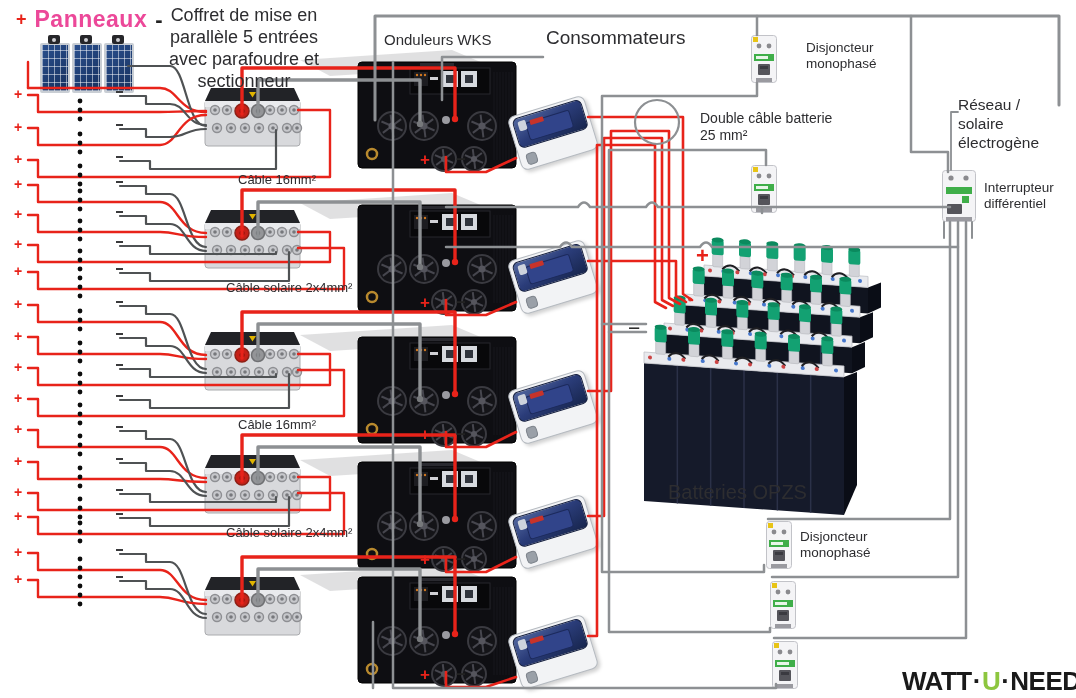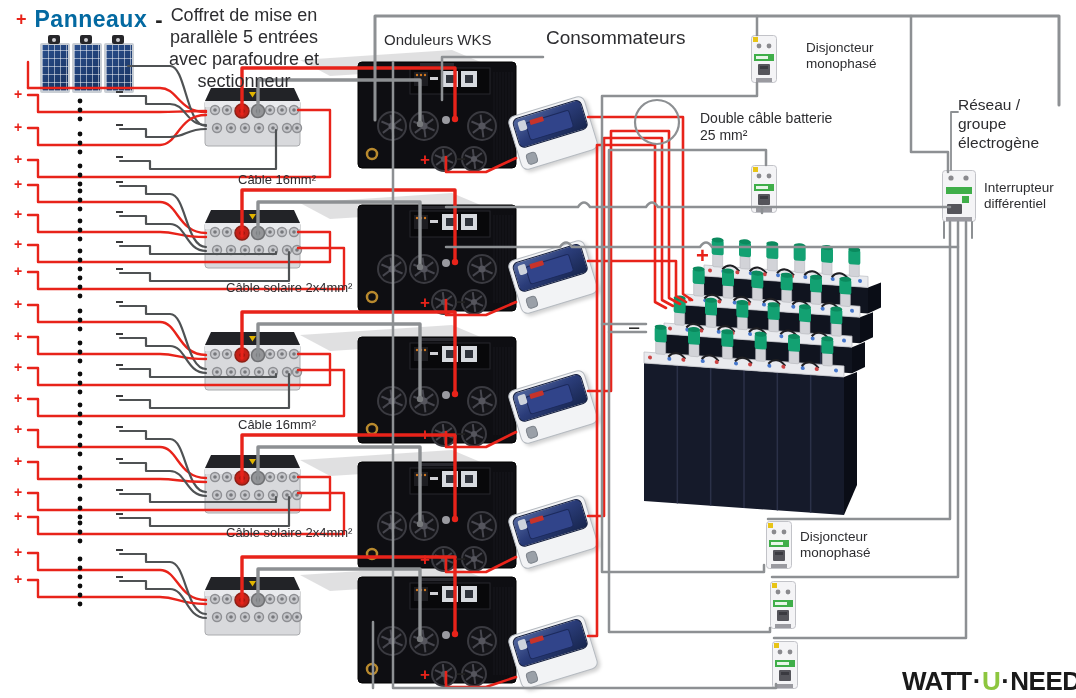--- a/index.html
+++ b/index.html
@@ -6,21 +6,21 @@
   .stage{position:relative;width:1076px;height:698px;background:#ffffff;overflow:hidden;
          font-family:"Liberation Sans",sans-serif;}
   svg.layer{position:absolute;left:0;top:0;pointer-events:none;}
   #under{z-index:5;}
   #components{position:absolute;left:0;top:0;width:100%;height:100%;z-index:10;}
   #wires{z-index:20;}
   .lbl{position:absolute;color:#2d2d30;line-height:1.22;z-index:30;}
   .ctr{text-align:center;}
   .title-row{position:absolute;left:16px;top:6px;display:flex;align-items:center;gap:8px;z-index:30;}
   .title-plus{color:#e8231a;font-size:18px;font-weight:bold;}
-  .title-name{font-size:23px;color:#0369a1;font-weight:600;letter-spacing:.5px;}
+  .title-name{font-size:23px;color:#ec4899;font-weight:600;letter-spacing:.5px;}
   .title-minus{font-size:22px;color:#222;font-weight:600;}
   .panel{position:absolute;width:26px;height:46px;border:2px solid #c9ced4;border-radius:2px;
     background-image:
       repeating-linear-gradient(0deg, rgba(255,255,255,.5) 0 1px, transparent 1px 8px),
       repeating-linear-gradient(90deg, rgba(255,255,255,.5) 0 1px, transparent 1px 6px),
       linear-gradient(135deg,#2a4f8d,#16305e);}
   .panel::before{content:"";position:absolute;left:6px;top:-10px;width:12px;height:9px;
       background:#26262a;border-radius:2px;}
   .panel::after{content:"";position:absolute;left:10px;top:-7px;width:4px;height:4px;
       background:#d0d0d4;border-radius:50%;}
@@ -996,26 +996,27 @@
   <div class="title-row">
     <span class="title-plus">+</span>
     <span class="title-name">Panneaux</span>
     <span class="title-minus">-</span>
   </div>
   <div class="lbl ctr" style="left:168px;top:5px;width:152px;font-size:18px;">Coffret de mise en parallèle 5 entrées avec parafoudre et sectionneur</div>
   <div class="lbl" style="left:384px;top:31px;font-size:15px;">Onduleurs WKS</div>
   <div class="lbl" style="left:546px;top:26px;font-size:19px;">Consommateurs</div>
   <div class="lbl" style="left:806px;top:40px;width:95px;font-size:13.5px;">Disjoncteur monophasé</div>
   <div class="lbl" style="left:700px;top:110px;width:138px;font-size:14px;">Double câble batterie 25 mm²</div>
-  <div class="lbl" style="left:958px;top:96px;width:105px;font-size:15.5px;">Réseau / groupe électrogène</div>
+  <div class="lbl" style="left:958px;top:96px;width:105px;font-size:15.5px;">Réseau / solaire électrogène</div>
   <div class="lbl" style="left:984px;top:180px;width:100px;font-size:13.5px;">Interrupteur différentiel</div>
   <div class="lbl" style="left:238px;top:172px;font-size:13px;">Câble 16mm²</div>
   <div class="lbl" style="left:226px;top:280px;font-size:13px;">Câble solaire 2x4mm²</div>
   <div class="lbl" style="left:238px;top:417px;font-size:13px;">Câble 16mm²</div>
   <div class="lbl" style="left:226px;top:525px;font-size:13px;">Câble solaire 2x4mm²</div>
+  <div class="lbl" style="left:668px;top:480px;font-size:20px;">Batteries OPZS</div>
   <div class="lbl" style="left:800px;top:529px;width:95px;font-size:13.5px;">Disjoncteur monophasé</div>
   <div class="lbl" style="left:696px;top:243px;font-size:22px;font-weight:bold;color:#e8231a;">+</div>
   <div class="lbl" style="left:628px;top:315px;font-size:21px;color:#222;">−</div>
   <div class="logo">
     <span class="blk">WATT</span>
     <span class="dot">·</span>
     <span class="grn" id="logo-u" style="color: rgb(141, 198, 63);">U</span>
     <span class="dot">·</span>
     <span class="blk">NEED</span>
 

